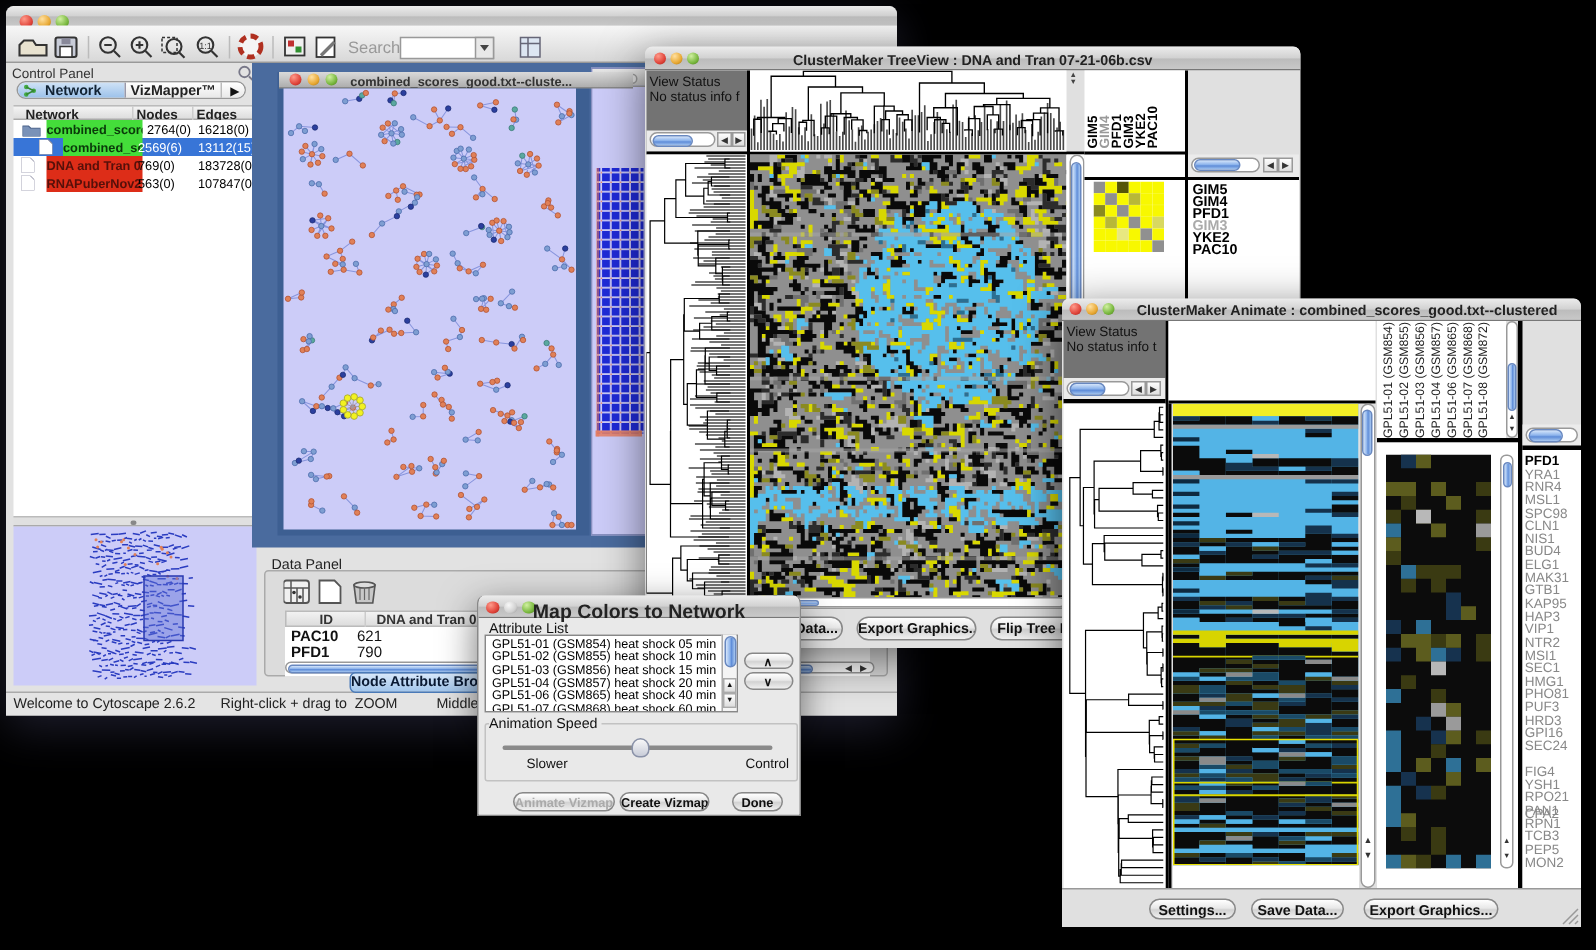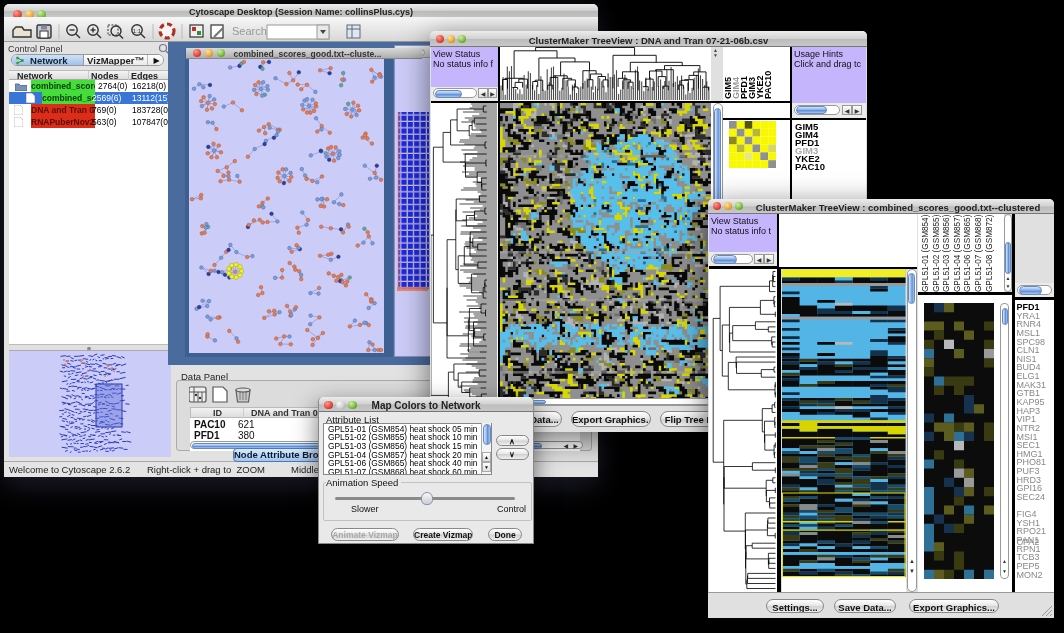--- a/index.html
+++ b/index.html
@@ -7,32 +7,31 @@
 .tbar{position:absolute;left:0;top:0;right:0;background:linear-gradient(#ececec,#d2d2d2 50%,#bcbcbc 56%,#c8c8c8);border-bottom:1px solid #777;border-radius:5px 5px 0 0;}
 .lt{position:absolute;border-radius:50%;width:9px;height:9px;}
 .lt.r{background:radial-gradient(circle at 35% 30%,#ff9a8a,#e0443a 60%,#a02018);}
 .lt.y{background:radial-gradient(circle at 35% 30%,#ffe0a0,#e8a833 60%,#a07010);}
 .lt.g{background:radial-gradient(circle at 35% 30%,#d0f0a0,#78b73e 60%,#4a7a18);}
 .ttl{position:absolute;width:100%;text-align:center;font-weight:700;color:#222;}
 .aqbtn{position:absolute;background:linear-gradient(#fff,#e8e8e8 45%,#d2d2d2 55%,#f0f0f0);border:1px solid #888;border-radius:9px;text-align:center;font-weight:700;color:#111;white-space:nowrap;overflow:hidden;}
 .sbtrack{position:absolute;background:#fff;border:1px solid #999;border-radius:6px;}
 .sbthumbh{position:absolute;border-radius:5px;background:linear-gradient(#d5e5fa,#8db4ec 45%,#5e8cd8 60%,#a8c8f0);border:1px solid #6888c0;}
 .sbthumbv{position:absolute;border-radius:5px;background:linear-gradient(90deg,#d5e5fa,#8db4ec 45%,#5e8cd8 60%,#a8c8f0);border:1px solid #6888c0;}
-.panel{position:absolute;background:#c4b5fd;}
+.panel{position:absolute;background:#737373;}
 .blk{position:absolute;background:#000;}
 .wht{position:absolute;background:#fff;}
 .arrbox{position:absolute;background:linear-gradient(#fdfdfd,#ddd);border:1px solid #999;color:#333;text-align:center;}
 </style></head><body>
 
 <div class="win" style="left:4px;top:4px;width:594px;height:473px;background:#e2e2e2;border-radius:6px 6px 0 0;box-shadow:0 8px 30px rgba(60,60,90,.5);">
   <div class="tbar" style="height:14px;"></div>
   <span class="lt r" style="left:9px;top:6px;"></span>
     <span class="lt y" style="left:21px;top:6px;"></span>
     <span class="lt g" style="left:33px;top:6px;"></span>
-  <div class="ttl" style="top:3px;font-size:9px;">Cytoscape Desktop (Session Name: collinsPlus.cys)</div>
 
   <div class="abs" style="left:0;top:13px;width:594px;height:25px;background:linear-gradient(#f7f7f7,#d8d8d8);border-bottom:1px solid #999;"></div>
   <svg class="abs" style="left:0;top:13px;" width="594" height="25">
     <g stroke="#333" fill="none" stroke-width="1.4">
       <path d="M9 20v-7l3-3h6l2 3h7v7z" fill="#e8e2d0"></path>
       <rect x="33" y="8" width="14" height="13" rx="1.5" fill="#c8ccd8"></rect>
         <rect x="36" y="14" width="8" height="7" fill="#fff" stroke-width="1"></rect>
         <rect x="37" y="8.5" width="6" height="4" fill="#889" stroke="none"></rect>
       <line x1="55" y1="7" x2="55" y2="22" stroke="#bbb" stroke-width="1"></line>
       <circle cx="68" cy="13" r="5.2"></circle>
@@ -544,21 +543,21 @@
     </svg>
     <div class="abs" style="left:13px;top:26px;width:390px;height:11px;background:linear-gradient(#f2f2f2,#ddd);border:1px solid #bbb;font-size:9px;font-weight:700;color:#333;">
       <span class="abs" style="left:22px;top:0;">ID</span>
         <span class="abs" style="left:60px;top:0;">DNA and Tran 07-21-06...</span>
       <span class="abs" style="left:52px;top:0;width:1px;height:10px;background:#ccc;"></span>
     </div>
     <div class="abs" style="left:13px;top:37px;width:390px;height:33px;background:#fff;font-size:10px;font-weight:700;color:#111;">
       <span class="abs" style="left:4px;top:1px;">PAC10</span>
         <span class="abs" style="left:48px;top:1px;font-weight:400;">621</span>
       <span class="abs" style="left:4px;top:12px;">PFD1</span>
-        <span class="abs" style="left:48px;top:12px;font-weight:400;">380</span>
+        <span class="abs" style="left:48px;top:12px;font-weight:400;">790</span>
     </div>
     <div class="sbtrack" style="left:13px;top:60px;width:393px;height:8px;">
       <div class="sbthumbh" style="left:1px;top:0.5px;width:350px;height:6px;"></div>
       <span class="abs" style="right:14px;top:0;font-size:6px;color:#333;line-height:8px;">◀</span>
         <span class="abs" style="right:4px;top:0;font-size:6px;color:#333;line-height:8px;">▶</span>
     </div>
   </div>
   <div class="abs" style="left:229px;top:444px;width:100px;height:14px;background:linear-gradient(#d8e8fa,#a2c6ec);border:1.5px solid #4a7ab8;border-radius:4px;font-size:9.5px;font-weight:700;color:#0a1a33;text-align:center;line-height:12px;overflow:hidden;white-space:nowrap;">Node Attribute Brows...</div>
 </div>
 
@@ -667,23 +666,20 @@
         <rect x="0.0" y="39.2" width="7.8" height="7.8" fill="#f8f800"></rect>
         <rect x="7.8" y="39.2" width="7.8" height="7.8" fill="#f8f800"></rect>
         <rect x="15.7" y="39.2" width="7.8" height="7.8" fill="#f8f800"></rect>
         <rect x="23.5" y="39.2" width="7.8" height="7.8" fill="#f8f800"></rect>
         <rect x="31.3" y="39.2" width="7.8" height="7.8" fill="#f8f800"></rect>
         <rect x="39.2" y="39.2" width="7.8" height="7.8" fill="#909090"></rect>
       </svg>
   </div>
   <div class="blk" style="left:359.5px;top:15.5px;width:2.5px;height:381px;"></div>
 
-  <div class="panel" style="left:362px;top:15.5px;width:74px;height:56px;">
-    <div class="abs" style="left:2px;top:2px;font-size:9px;color:#111;line-height:10.5px;white-space:nowrap;">Usage Hints<br>Click and drag tc</div>
-  </div>
   <div class="abs" style="left:362px;top:71.5px;width:74px;height:15px;background:#ebebeb;">
     <div class="sbtrack" style="left:2px;top:2px;width:46px;height:10px;">
         <div class="sbthumbh" style="left:1px;top:0.5px;width:31px;height:8px;"></div>
       </div>
     <div class="arrbox" style="left:50px;top:2px;width:10px;height:10px;font-size:6px;line-height:10px;">◀</div>
     <div class="arrbox" style="left:60px;top:2px;width:10px;height:10px;font-size:6px;line-height:10px;">▶</div>
   </div>
   <div class="blk" style="left:362px;top:86.5px;width:74px;height:2.5px;"></div>
   <div class="wht" style="left:362px;top:89px;width:74px;height:307px;">
       <div style="position:absolute;left:3px;top:3px;font-size:9.5px;line-height:8px;font-weight:600;color:#000">GIM5</div>
@@ -706,21 +702,21 @@
     <div class="aqbtn" style="left:141px;top:4.5px;width:80px;height:16px;font-size:9.5px;line-height:15px;">Export Graphics...</div>
     <div class="aqbtn" style="left:230px;top:4.5px;width:84px;height:16px;font-size:9.5px;line-height:15px;">Flip Tree Mode...</div>
   </div>
 </div>
 
 <div class="win" style="left:708px;top:199px;width:346px;height:419px;background:#e0e0e0;border-radius:5px 5px 0 0;box-shadow:0 8px 30px rgba(0,0,0,.6);">
   <div class="tbar" style="height:14.5px;"></div>
   <span class="lt r" style="left:5px;top:3px;width:8px;height:8px;"></span>
     <span class="lt y" style="left:16px;top:3px;width:8px;height:8px;"></span>
     <span class="lt g" style="left:27px;top:3px;width:8px;height:8px;"></span>
-  <div class="ttl" style="top:3px;left:40px;width:300px;font-size:9.5px;">ClusterMaker TreeView : combined_scores_good.txt--clustered</div>
+  <div class="ttl" style="top:3px;left:40px;width:300px;font-size:9.5px;">ClusterMaker Animate : combined_scores_good.txt--clustered</div>
 
   <div class="panel" style="left:1px;top:14.5px;width:67.5px;height:53px;">
     <div class="abs" style="left:2px;top:2px;font-size:9px;color:#111;line-height:10.5px;white-space:nowrap;">View Status<br>No status info t</div>
     <div class="abs" style="left:0;top:38px;width:67.5px;height:15px;background:#ebebeb;">
       <div class="sbtrack" style="left:2px;top:2px;width:42px;height:10.5px;">
           <div class="sbthumbh" style="left:1px;top:0.5px;width:24px;height:8.5px;"></div>
         </div>
       <div class="arrbox" style="left:45px;top:2px;width:10px;height:10.5px;font-size:6px;line-height:10px;">◀</div>
       <div class="arrbox" style="left:55px;top:2px;width:10px;height:10.5px;font-size:6px;line-height:10px;">▶</div>
     </div>
@@ -847,21 +843,21 @@
         <path d="M11 1L1 11M11 5L5 11M11 9L9 11" stroke="#999" stroke-width="1"></path>
       </svg>
   </div>
 </div>
 
 <div class="win" style="left:318px;top:397px;width:216px;height:146.5px;background:#e9e9e9;border-radius:5px 5px 0 0;box-shadow:0 8px 25px rgba(0,0,0,.55);border:1px solid #888;border-top:none;">
   <div class="tbar" style="height:15px;"></div>
   <span class="lt r" style="left:5px;top:3.5px;width:8.5px;height:8.5px;"></span>
     <span class="lt y" style="left:17px;top:3.5px;width:8.5px;height:8.5px;background:radial-gradient(circle at 35% 30%,#f8f8f8,#d0d0d0 60%,#909090);"></span>
     <span class="lt g" style="left:29px;top:3.5px;width:8.5px;height:8.5px;"></span>
-  <div class="ttl" style="top:3px;font-size:10px;">Map Colors to Network</div>
+  <div class="ttl" style="top:3px;font-size:13px;">Map Colors to Network</div>
   <div class="abs" style="left:7px;top:16.5px;font-size:9.5px;color:#111;">Attribute List</div>
   <div class="abs" style="left:4px;top:25.5px;width:169px;height:52px;background:#fff;border:1px solid #888;overflow:hidden;padding:1px 0 0 4px;">
       <div style="height:8.7px;line-height:9.2px;font-size:8.4px;white-space:nowrap;color:#000;">GPL51-01 (GSM854) heat shock 05 min</div>
       <div style="height:8.7px;line-height:9.2px;font-size:8.4px;white-space:nowrap;color:#000;">GPL51-02 (GSM855) heat shock 10 min</div>
       <div style="height:8.7px;line-height:9.2px;font-size:8.4px;white-space:nowrap;color:#000;">GPL51-03 (GSM856) heat shock 15 min</div>
       <div style="height:8.7px;line-height:9.2px;font-size:8.4px;white-space:nowrap;color:#000;">GPL51-04 (GSM857) heat shock 20 min</div>
       <div style="height:8.7px;line-height:9.2px;font-size:8.4px;white-space:nowrap;color:#000;">GPL51-06 (GSM865) heat shock 40 min</div>
       <div style="height:8.7px;line-height:9.2px;font-size:8.4px;white-space:nowrap;color:#000;">GPL51-07 (GSM868) heat shock 60 min</div>
     </div>
   <div class="abs" style="left:162px;top:26px;width:10px;height:51px;background:#f4f4f4;border-left:1px solid #aaa;">
@@ -870,16 +866,16 @@
     <div class="abs" style="left:0;top:39px;width:9px;height:10px;background:linear-gradient(#fff,#ddd);border:1px solid #aaa;text-align:center;font-size:5px;line-height:9px;color:#111;">▼</div>
   </div>
   <div class="aqbtn" style="left:176.5px;top:37.5px;width:33px;height:11.5px;font-size:8px;line-height:11px;">∧</div>
   <div class="aqbtn" style="left:176.5px;top:51px;width:33px;height:11.5px;font-size:8px;line-height:11px;">∨</div>
   <div class="abs" style="left:7px;top:80px;font-size:9.5px;color:#111;background:#e9e9e9;z-index:2;padding-right:3px;">Animation Speed</div>
   <div class="abs" style="left:4px;top:85px;width:208.5px;height:38.5px;border:1px solid #c2c2c2;border-radius:2px;"></div>
   <div class="abs" style="left:16px;top:100px;width:180px;height:2.5px;background:#8a8a8a;border-radius:2px;"></div>
   <div class="abs" style="left:102px;top:94.5px;width:12px;height:13px;border-radius:6px 6px 5px 5px;background:linear-gradient(#f8f8f8,#c8ccd8);border:1px solid #8a92a8;"></div>
   <div class="abs" style="left:7px;top:107px;font-size:9px;color:#111;margin-left:25px;">Slower</div>
   <div class="abs" style="left:178px;top:107px;font-size:9px;color:#111;">Control</div>
-  <div class="aqbtn" style="left:12px;top:130.5px;width:68px;height:13px;font-size:8.5px;line-height:12px;color:#aaa;">Animate Vizmap</div>
+  <div class="aqbtn" style="left:23px;top:130.5px;width:68px;height:13px;font-size:8.5px;line-height:12px;color:#aaa;">Animate Vizmap</div>
   <div class="aqbtn" style="left:94px;top:130.5px;width:60px;height:13px;font-size:8.5px;line-height:12px;">Create Vizmap</div>
   <div class="aqbtn" style="left:169px;top:130.5px;width:34px;height:13px;font-size:8.5px;line-height:12px;">Done</div>
 </div>
 
 </body></html>

